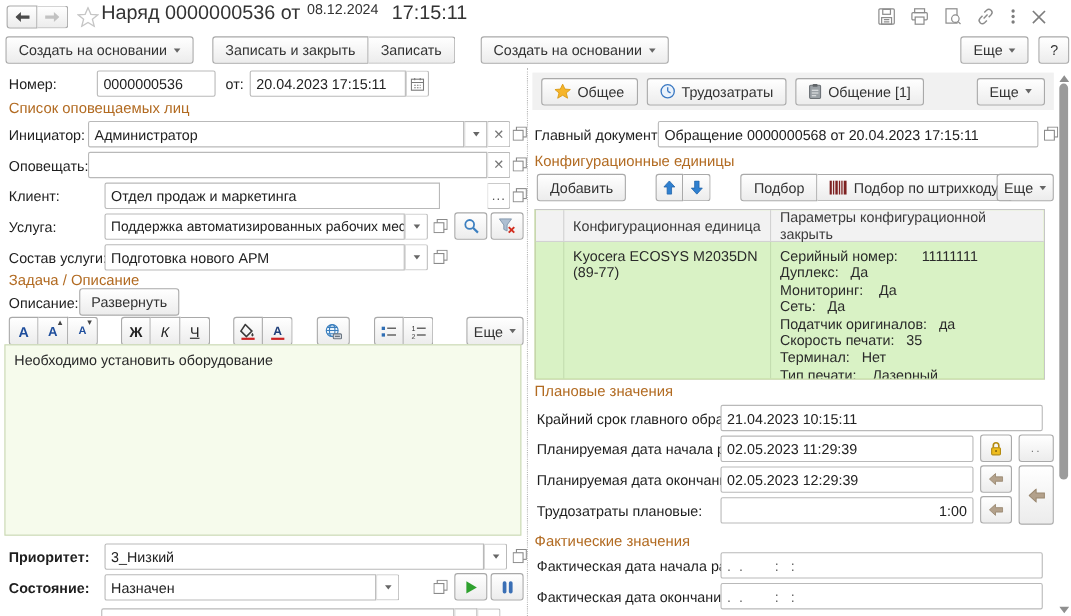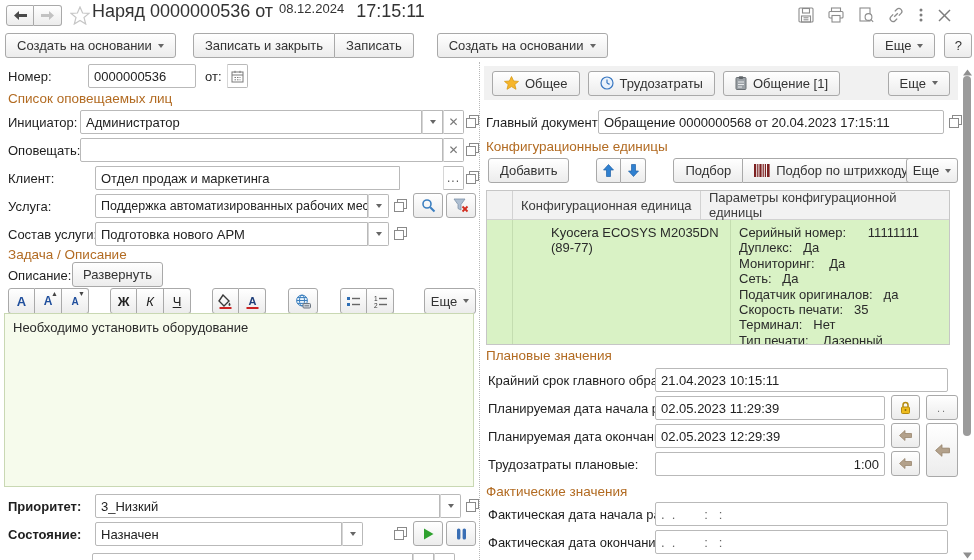--- a/index.html
+++ b/index.html
@@ -160,20 +160,21 @@
         <span>?</span>
       </div>
   </div>
 
   <span class="lbl abs" style="left:8px;top:69px;">Номер:</span>
   <div class="igrp" style="left:88px;top:64px;width:108px;">
     <div class="inp solo">0000000536</div>
   </div>
   <span class="lbl abs" style="left:205px;top:69px;">от:</span>
   <div class="igrp" style="left:227px;top:64px;width:163px;">
+    <div class="inp">20.04.2023 17:15:11</div>
     <div class="cell last">
       <svg width="13" height="13" viewBox="0 0 13 13">
           <g fill="none" stroke="#7a7a7a">
             <rect x="1" y="2" width="11" height="10"></rect>
             <line x1="1" y1="5" x2="12" y2="5"></line>
             <line x1="4" y1="0.8" x2="4" y2="3"></line>
             <line x1="9" y1="0.8" x2="9" y2="3"></line>
             <line x1="3.5" y1="7.5" x2="9.5" y2="7.5" stroke-dasharray="1.5 1"></line>
             <line x1="3.5" y1="9.8" x2="9.5" y2="9.8" stroke-dasharray="1.5 1"></line>
           </g>
@@ -521,25 +522,25 @@
   </div>
   <div class="btn abs" style="left:906px;top:158px;width:52px;">
       <span>Еще</span>
       <span class="caret"></span>
     </div>
 
   <div class="tbl">
     <div class="thead">
       <div class="th colline" style="width:26px;"></div>
       <div class="th colline" style="width:188px;">Конфигурационная единица</div>
-      <div class="th" style="flex:1;">Параметры конфигурационной единицы</div>
+      <div class="th" style="flex:1;">Параметры конфигурационной закрыть</div>
     </div>
     <div class="trow">
       <div class="td collineg" style="width:26px;"></div>
-      <div class="td collineg" style="width:188px;margin-left:30px;">Kyocera ECOSYS M2035DN (89-77)</div>
+      <div class="td collineg" style="width:188px;">Kyocera ECOSYS M2035DN (89-77)</div>
       <div class="td" style="flex:1;">
           <pre class="params">Серийный номер:      11111111
 Дуплекс:   Да
 Мониторинг:    Да
 Сеть:   Да
 Податчик оригиналов:   да
 Скорость печати:   35
 Терминал:   Нет
 Тип печати:    Лазерный
 Формат печати:   А4</pre>

